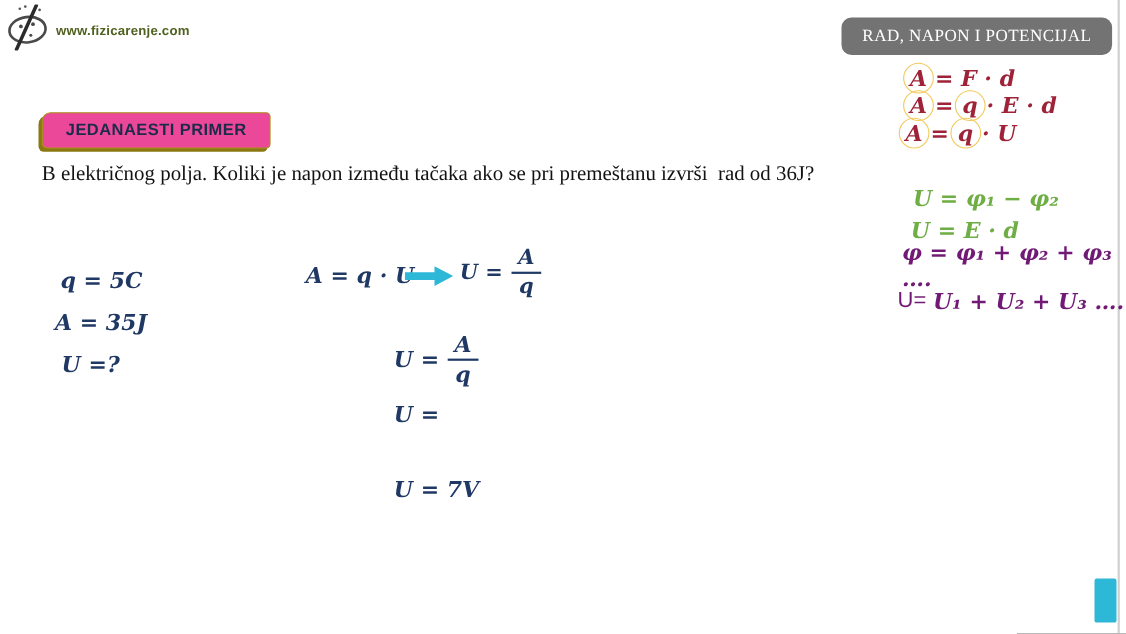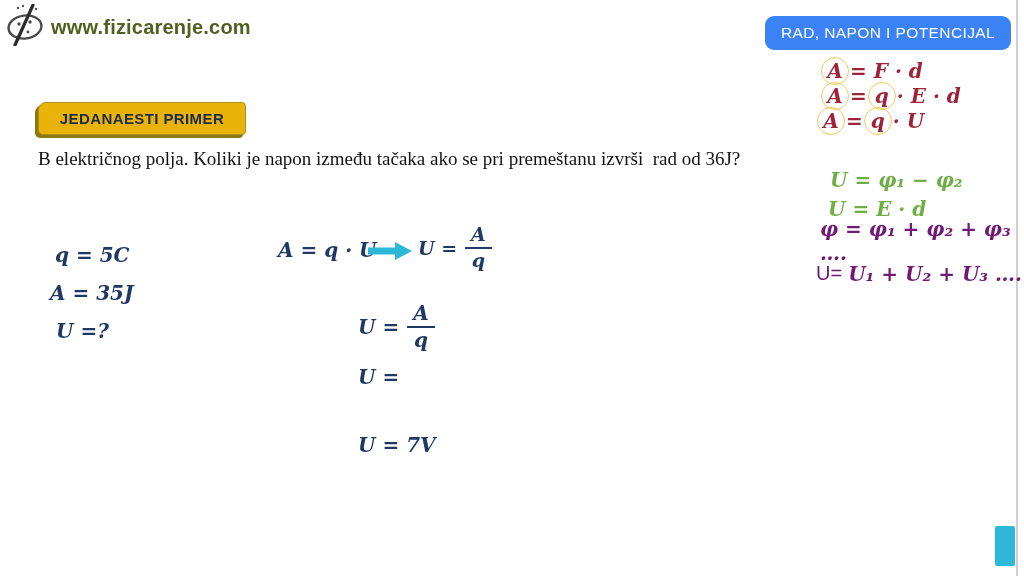--- a/index.html
+++ b/index.html
@@ -3,36 +3,36 @@
 <meta charset="utf-8">
 <style>
   html,body { margin:0; padding:0; background:#888; }
   .slide {
     position:relative; width:1024px; height:576px; background:#ffffff;
     overflow:hidden; font-family:"Liberation Sans", sans-serif;
   }
 
   
   .logo { position:absolute; top:4px; left:6px; display:flex; align-items:center; gap:5px; }
-  .site-url { font-weight:700; font-size:20px; color:#50601f; letter-spacing:0.2px; }
+  .site-url { font-weight:700; font-size:12px; color:#50601f; letter-spacing:0.2px; }
 
   .banner {
     position:absolute; left:765px; top:16px; width:246px; height:34px;
-    background:#3b82f6; border-radius:9px; color:#ffffff;
+    background:#737373; border-radius:9px; color:#ffffff;
     display:flex; align-items:center; justify-content:center;
-    font-size:15.5px; letter-spacing:0.4px;
+    font-size:15.5px; letter-spacing:0.4px;font-family:Liberation Serif, serif;
   }
 
   .edge-line { position:absolute; left:1016px; top:0; width:2px; height:576px; background:#cfcfcf; }
   .accent-shape { position:absolute; left:995px; top:526px; width:20px; height:40px; background:#2eb8d8; border-radius:2px; }
 
   
   .title-box {
     position:absolute; left:38px; top:102px; width:206px; height:31px;
-    background:#eab308; border:1px solid #a8921b; border-radius:8px 4px 4px 5px;
+    background:#ec4899; border:1px solid #a8921b; border-radius:8px 4px 4px 5px;
     box-shadow:-3px 3px 0 #8a7812;
     display:flex; align-items:center; justify-content:center;
     font-weight:700; font-size:15px; color:#1c2b4a; letter-spacing:0.4px;
   }
 
   
   .problem { position:absolute; left:38px; top:147px; font-family:"Liberation Serif", serif; font-size:19px; color:#121212; line-height:24px; }
   .problem-line { white-space:pre; }
 
   

